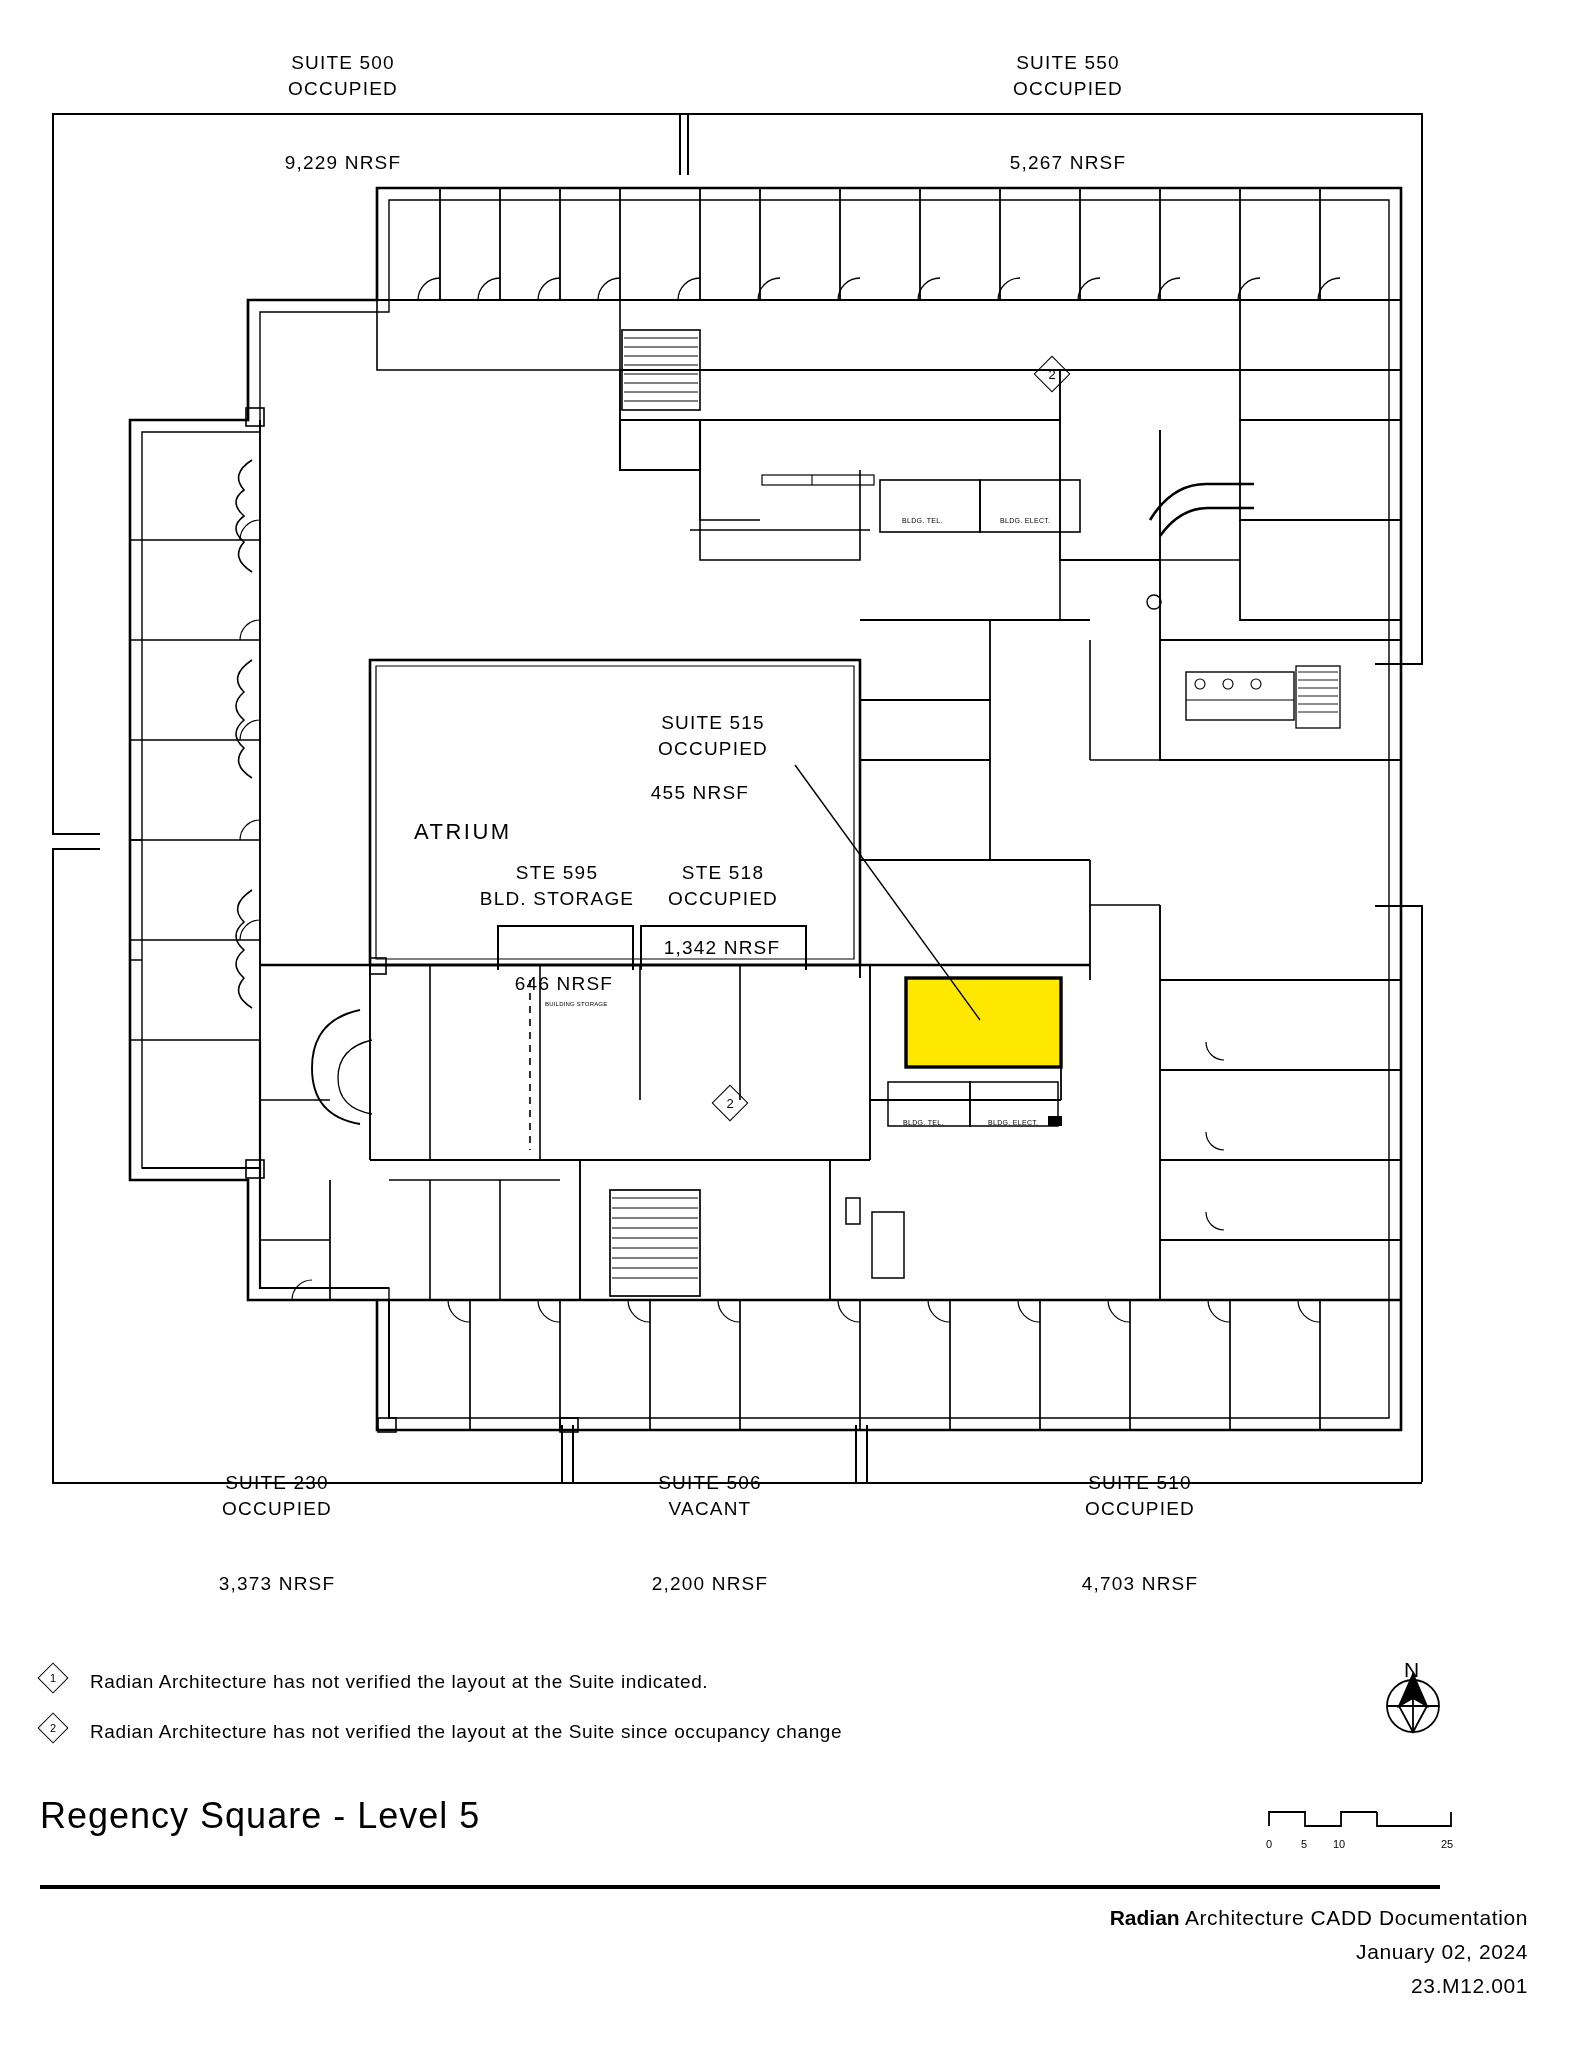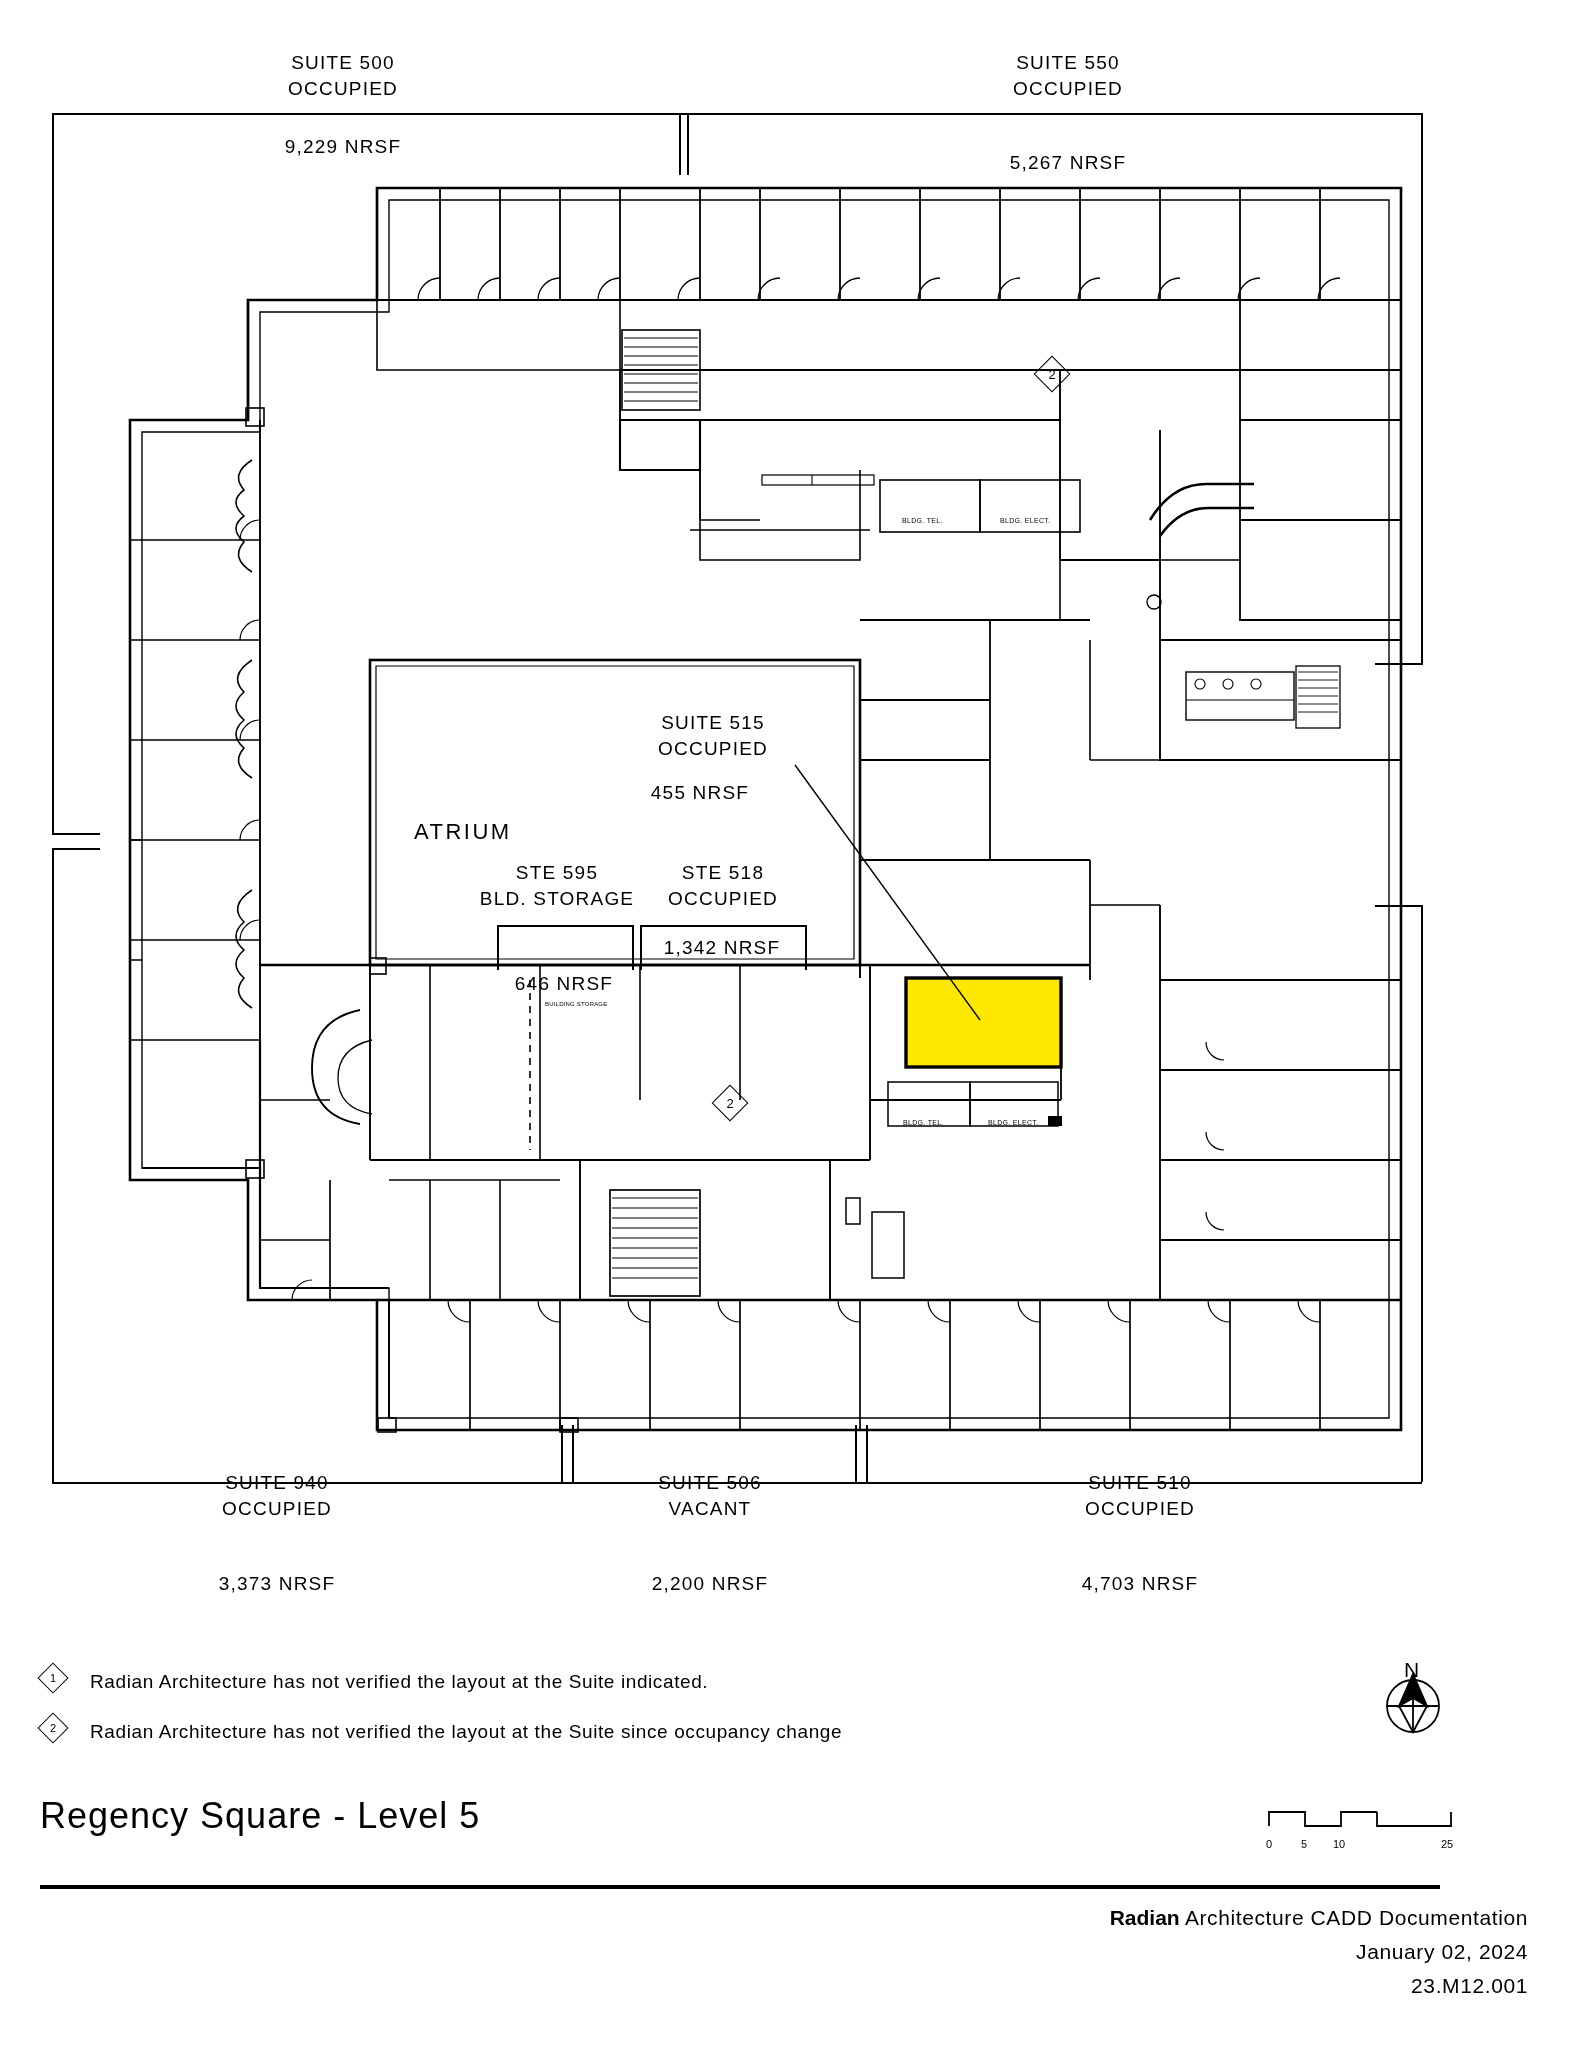--- a/index.html
+++ b/index.html
@@ -112,21 +112,21 @@
     <div>SUITE 550</div>
     <div>OCCUPIED</div>
   </div>
 
   <div class="rule h1" style="left:52px; top:113px; width:1370px;"></div>
   <div class="rule v1" style="left:52px; top:113px; height:62px;"></div>
   <div class="rule v1" style="left:679px; top:113px; height:62px;"></div>
   <div class="rule v1" style="left:687px; top:113px; height:62px;"></div>
   <div class="rule v1" style="left:1421px; top:113px; height:62px;"></div>
 
-  <div class="lbl center" style="left:343px; top:134px;">9,229 NRSF</div>
+  <div class="lbl center" style="left:343px; top:150px;">9,229 NRSF</div>
   <div class="lbl center" style="left:1068px; top:150px;">5,267 NRSF</div>
 
   <div class="rule v1" style="left:52px; top:175px; height:660px;"></div>
   <div class="rule h1" style="left:52px; top:833px; width:48px;"></div>
   <div class="rule h1" style="left:52px; top:848px; width:48px;"></div>
   <div class="rule v1" style="left:52px; top:848px; height:634px;"></div>
 
   <div class="rule v1" style="left:1421px; top:175px; height:490px;"></div>
   <div class="rule h1" style="left:1375px; top:663px; width:46px;"></div>
   <div class="rule h1" style="left:1375px; top:905px; width:46px;"></div>
@@ -134,21 +134,21 @@
 
   <div class="rule h1" style="left:52px; top:1482px; width:1370px;"></div>
   <div class="rule v1" style="left:52px; top:1425px; height:57px;"></div>
   <div class="rule v1" style="left:561px; top:1425px; height:57px;"></div>
   <div class="rule v1" style="left:572px; top:1425px; height:57px;"></div>
   <div class="rule v1" style="left:855px; top:1425px; height:57px;"></div>
   <div class="rule v1" style="left:866px; top:1425px; height:57px;"></div>
   <div class="rule v1" style="left:1421px; top:1425px; height:57px;"></div>
 
   <div class="lbl center" style="left:277px; top:1470px;">
-    <div>SUITE 940</div>
+    <div>SUITE 230</div>
     <div>OCCUPIED</div>
   </div>
   <div class="lbl center" style="left:710px; top:1470px;">
     <div>SUITE 506</div>
     <div>VACANT</div>
   </div>
   <div class="lbl center" style="left:1140px; top:1470px;">
     <div>SUITE 510</div>
     <div>OCCUPIED</div>
   </div>

